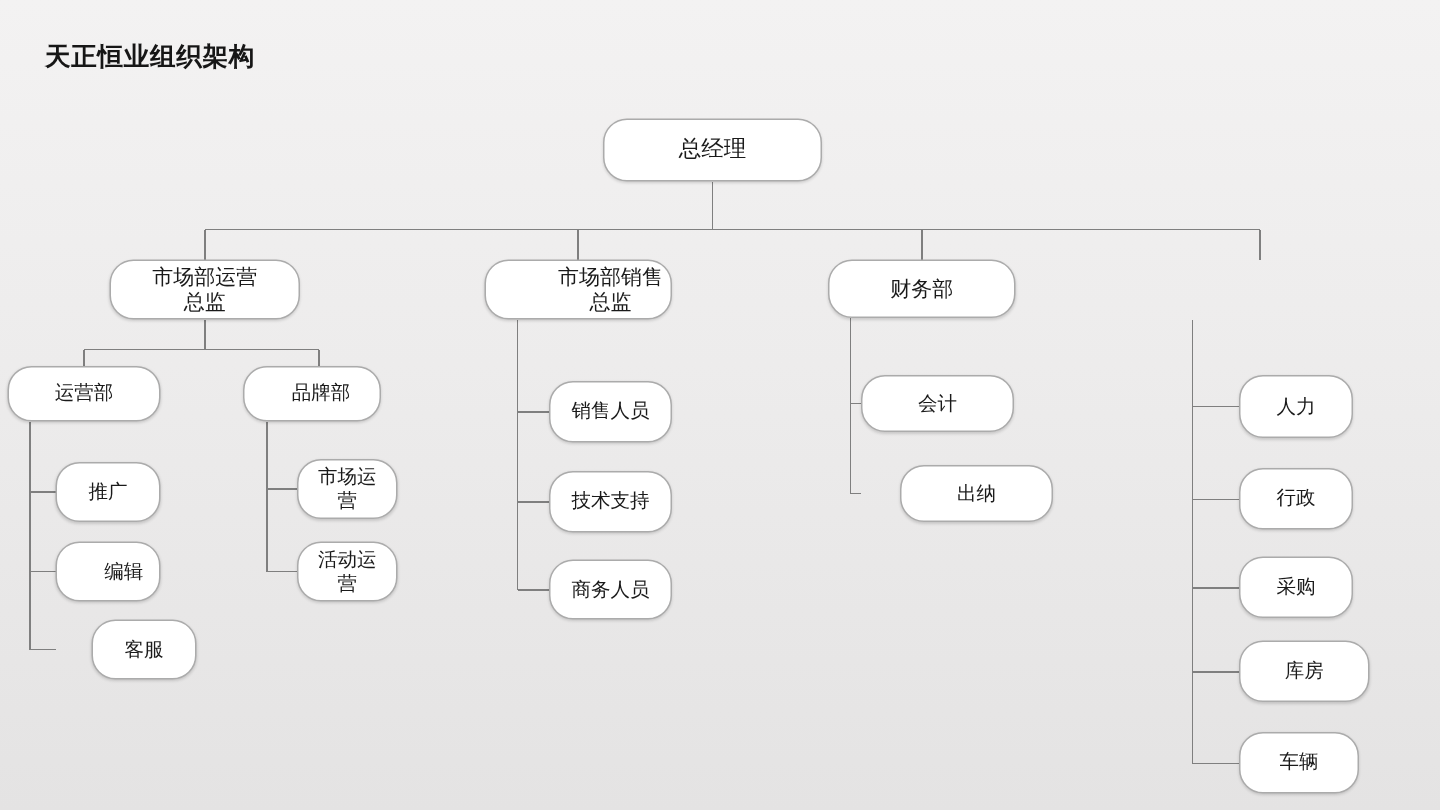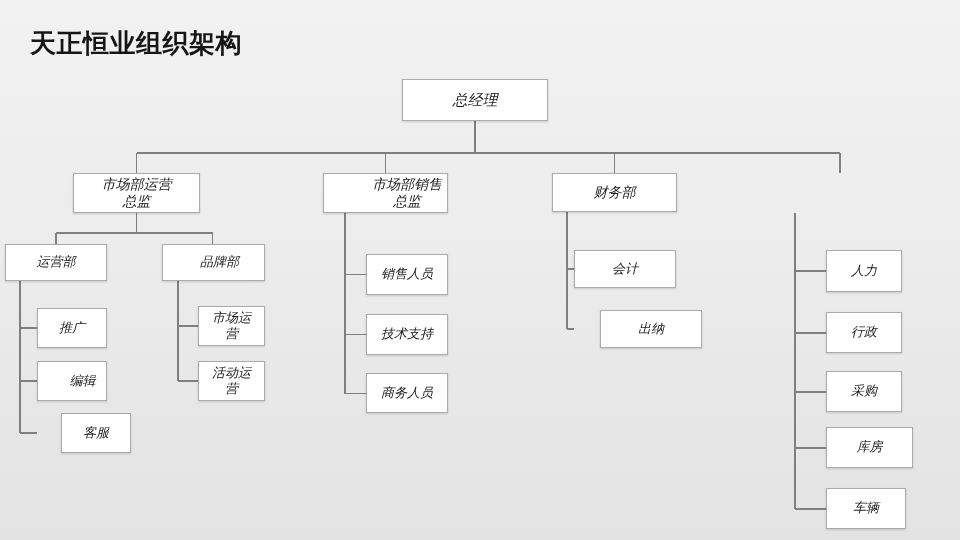--- a/index.html
+++ b/index.html
@@ -5,37 +5,36 @@
   html,body{margin:0;padding:0;}
   .slide{
     position:relative;
     width:960px;height:540px;
     overflow:hidden;
     background:linear-gradient(180deg,#f3f2f2 0%,#edecec 45%,#e4e3e3 100%);
     font-family:"Liberation Sans",sans-serif;
   }
   .title{
     position:absolute;left:30px;top:26px;
-    font-size:26px;font-weight:600;color:#161616;
+    font-size:17px;font-weight:600;color:#161616;
     letter-spacing:0.5px;
   }
   .lines{position:absolute;left:0;top:0;}
   .node{
     position:absolute;
     box-sizing:border-box;
     background:#ffffff;
     border:1px solid #ababab;
-    border-radius:0;
+    border-radius:16px;
     box-shadow:0 1px 2px rgba(0,0,0,0.15);
     display:flex;align-items:center;justify-content:center;
     text-align:center;
     color:#1a1a1a;
     white-space:pre-line;
     line-height:1.25;
-    font-style:italic;
   }
   .lv1{font-size:15px;}
   .lv2{font-size:14px;}
   .sm{font-size:13px;}
 </style>
 </head>
 <body>
 
 <div class="slide">
 
@@ -83,21 +82,21 @@
 
   <div class="node lv1" style="left:402px;top:79px;width:146px;height:42px;">总经理</div>
 
   <div class="node lv2" style="left:73px;top:173px;width:127px;height:40px;">市场部运营
 总监</div>
   <div class="node lv2" style="left:323px;top:173px;width:125px;height:40px;padding-left:43px;">市场部销售
 总监</div>
   <div class="node lv2" style="left:552px;top:173px;width:125px;height:39px;">财务部</div>
 
   <div class="node sm" style="left:5px;top:244px;width:102px;height:37px;">运营部</div>
-  <div class="node sm" style="left:162px;top:244px;width:103px;height:37px;padding-left:12px;">品牌部</div>
+  <div class="node sm" style="left:162px;top:244px;width:92px;height:37px;padding-left:12px;">品牌部</div>
 
   <div class="node sm" style="left:37px;top:308px;width:70px;height:40px;">推广</div>
   <div class="node sm" style="left:37px;top:361px;width:70px;height:40px;padding-left:21px;">编辑</div>
   <div class="node sm" style="left:37px;top:413px;width:70px;height:40px;margin-left:24px;">客服</div>
 
   <div class="node sm" style="left:198px;top:306px;width:67px;height:40px;">市场运
 营</div>
   <div class="node sm" style="left:198px;top:361px;width:67px;height:40px;">活动运
 营</div>
 

